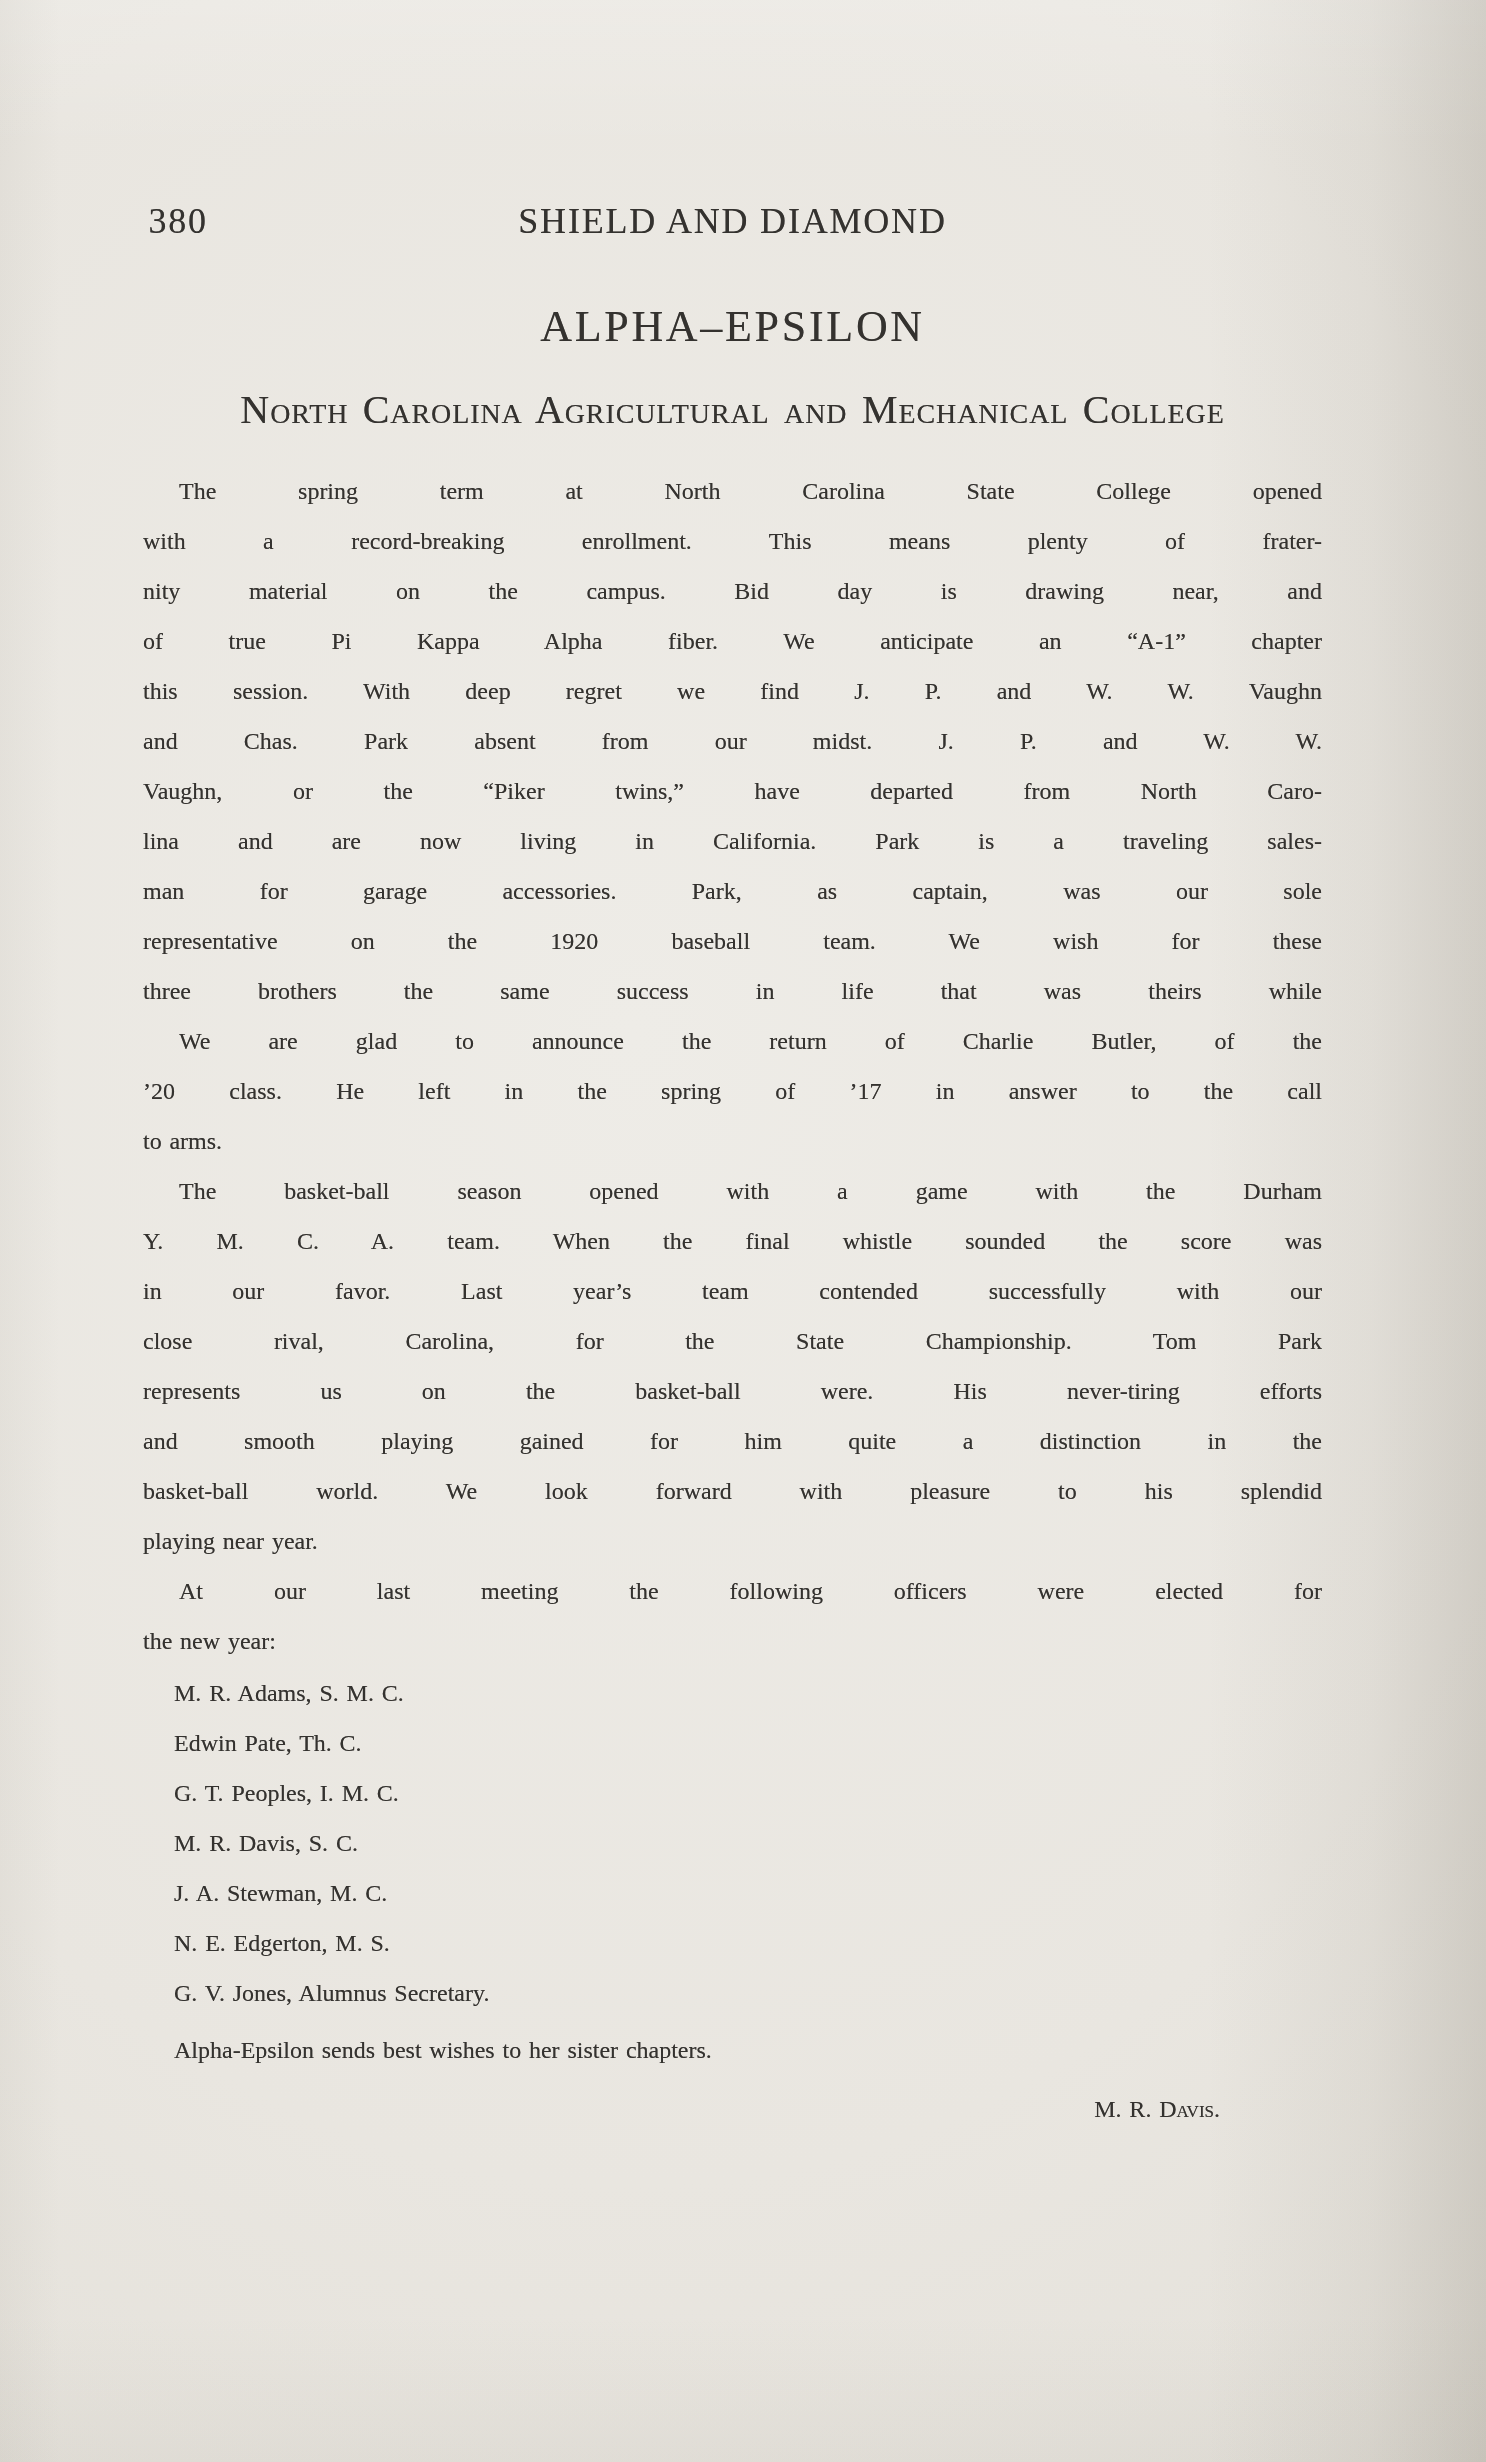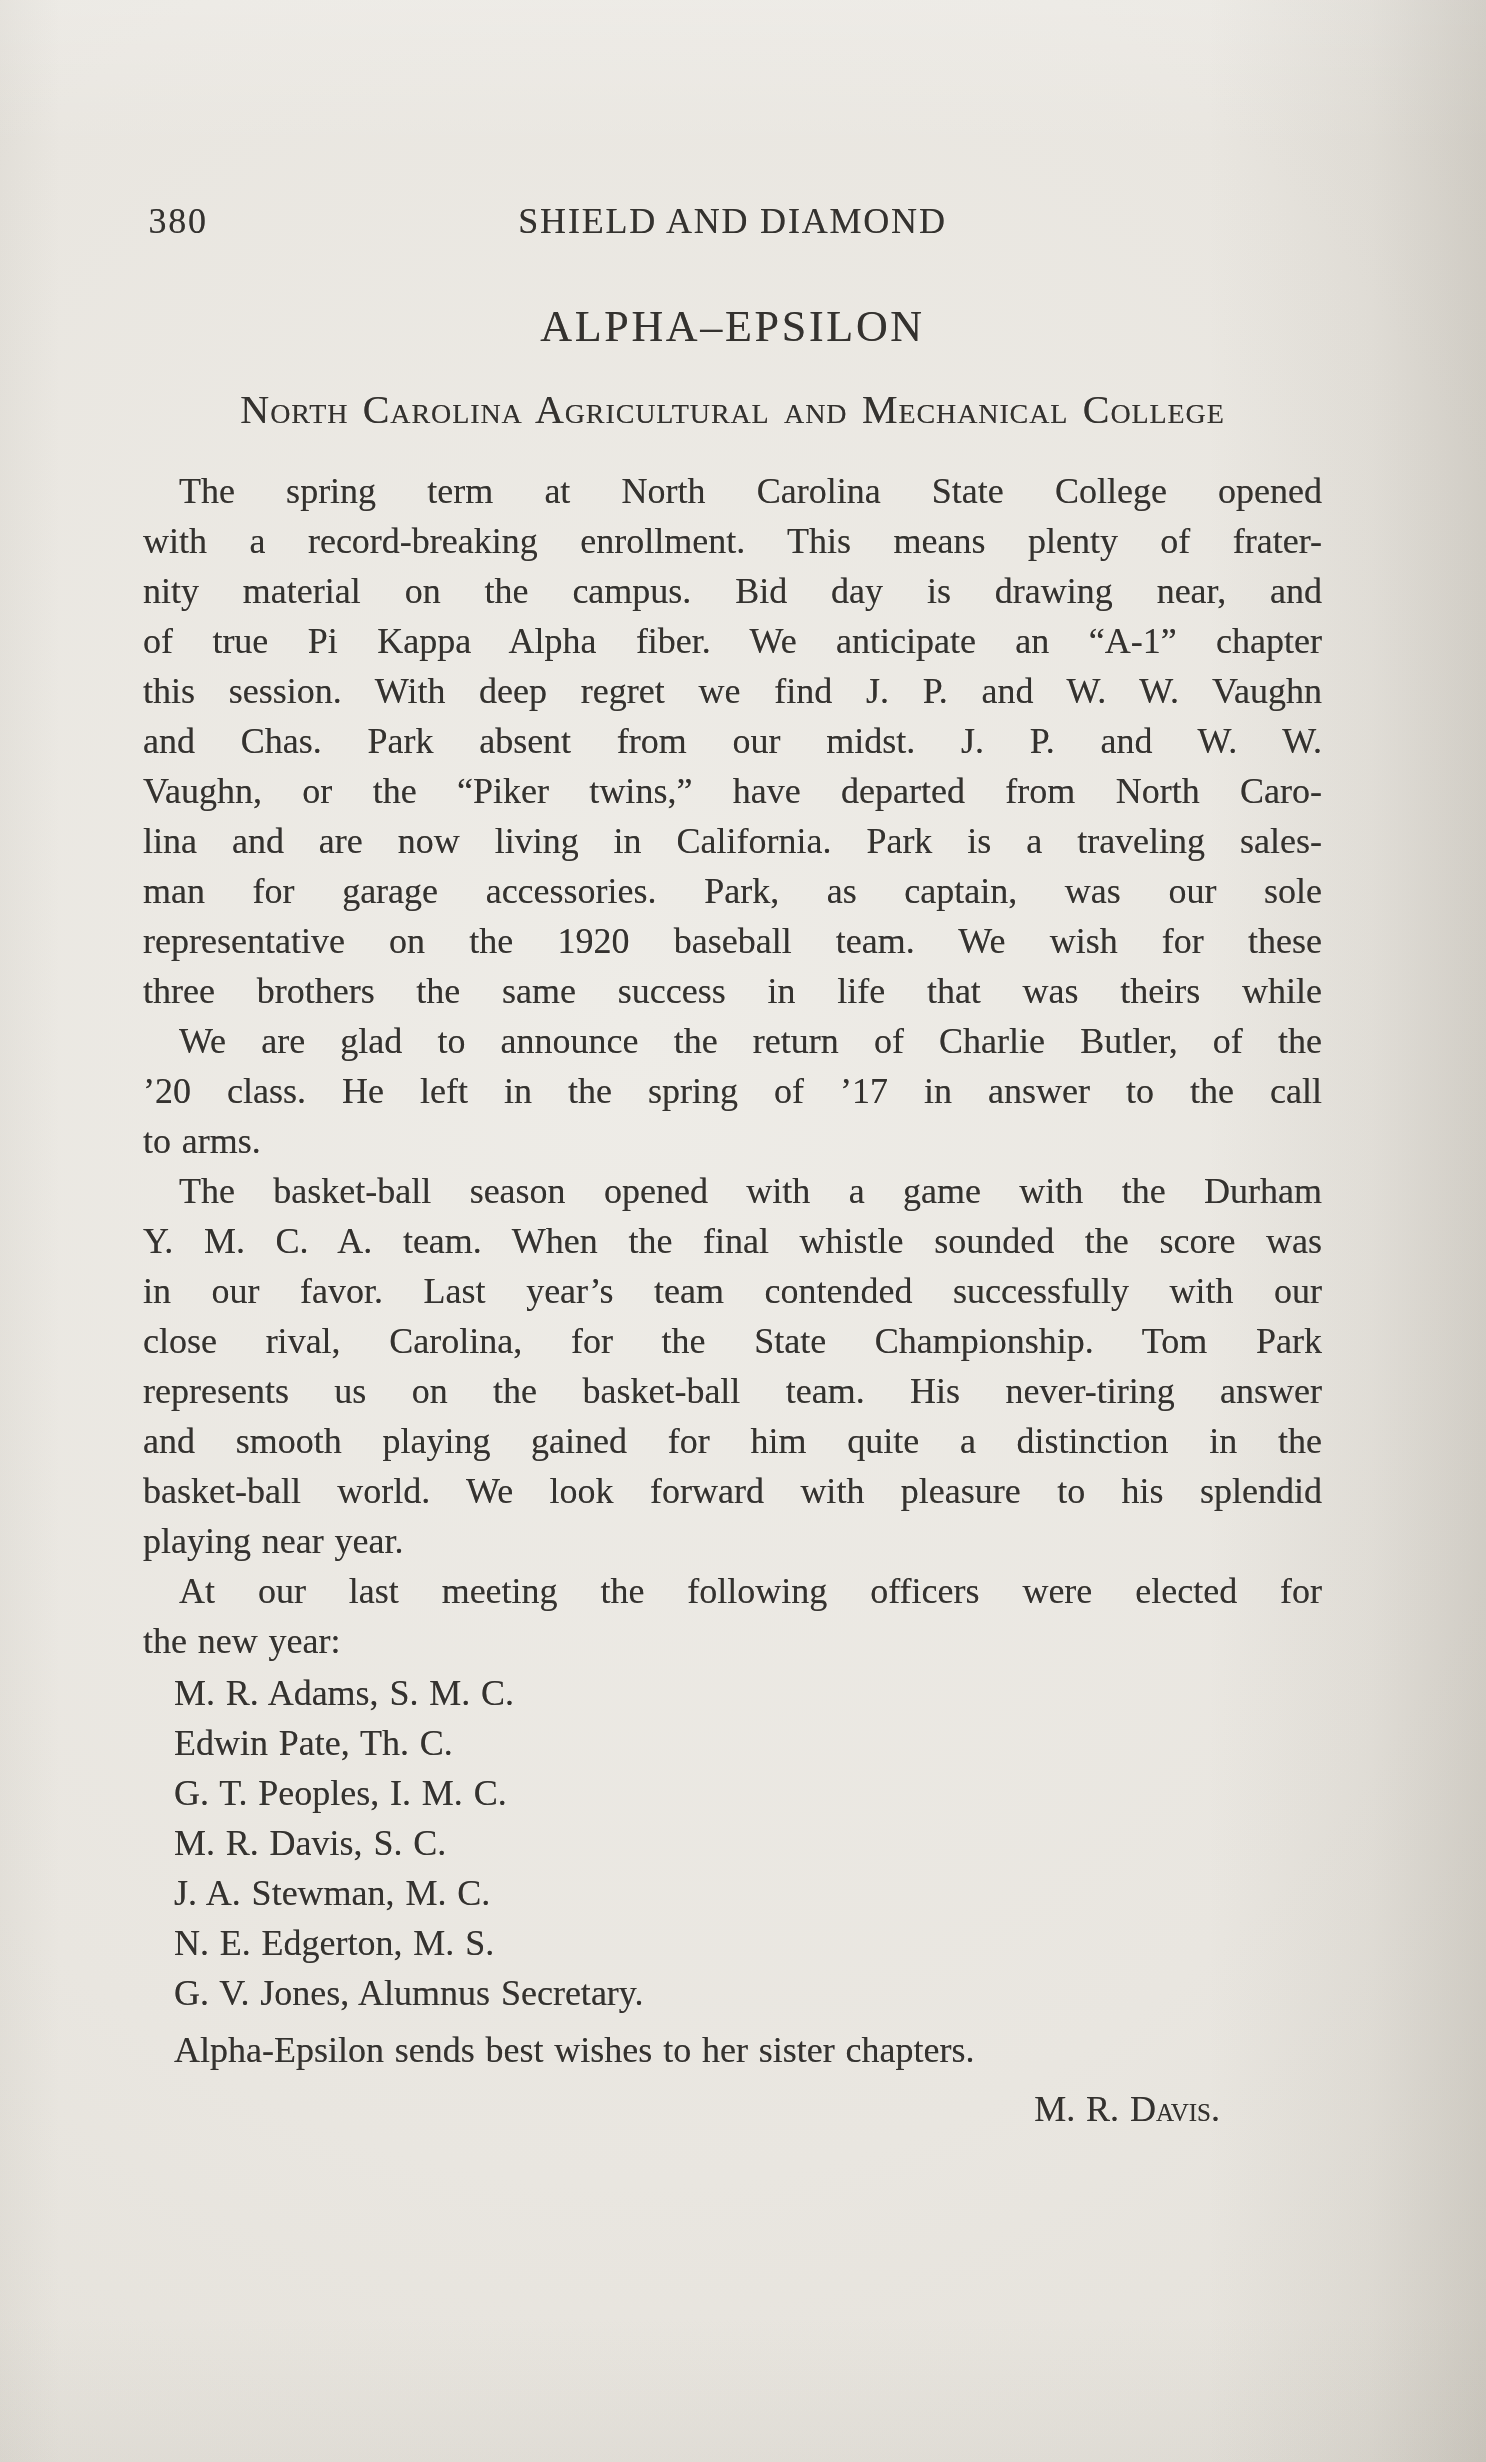--- a/index.html
+++ b/index.html
@@ -58,21 +58,21 @@
     font-size: 40px;
     line-height: 46px;
     text-align: center;
     font-variant: small-caps;
     letter-spacing: 0.9px;
     word-spacing: 3.6px;
     font-weight: normal;
   }
   .body-text {
     margin-top: 33px;
-    font-size: 36px;
+    font-size: 24px;
     line-height: 50px;
     word-spacing: 1.8px;
   }
   .para { margin: 0; padding: 0; }
   .jline {
     text-align: justify;
     text-align-last: justify;
     text-justify: inter-word;
     white-space: normal;
   }
@@ -133,21 +133,21 @@
         <div class="jline indent">We are glad to announce the return of Charlie Butler, of the</div>
         <div class="jline">’20 class.  He left in the spring of ’17 in answer to the call</div>
         <div class="jline endline">to arms.</div>
       </div>
 
       <div class="para">
         <div class="jline indent">The basket-ball season opened with a game with the Durham</div>
         <div class="jline">Y. M. C. A. team.  When the final whistle sounded the score was</div>
         <div class="jline">in our favor.  Last year’s team contended successfully with our</div>
         <div class="jline">close rival, Carolina, for the State Championship.  Tom Park</div>
-        <div class="jline">represents us on the basket-ball team.  His never-tiring answer</div>
+        <div class="jline">represents us on the basket-ball were.  His never-tiring efforts</div>
         <div class="jline">and smooth playing gained for him quite a distinction in the</div>
         <div class="jline">basket-ball world.  We look forward with pleasure to his splendid</div>
         <div class="jline endline">playing near year.</div>
       </div>
 
       <div class="para">
         <div class="jline indent">At our last meeting the following officers were elected for</div>
         <div class="jline endline">the new year:</div>
       </div>
 

